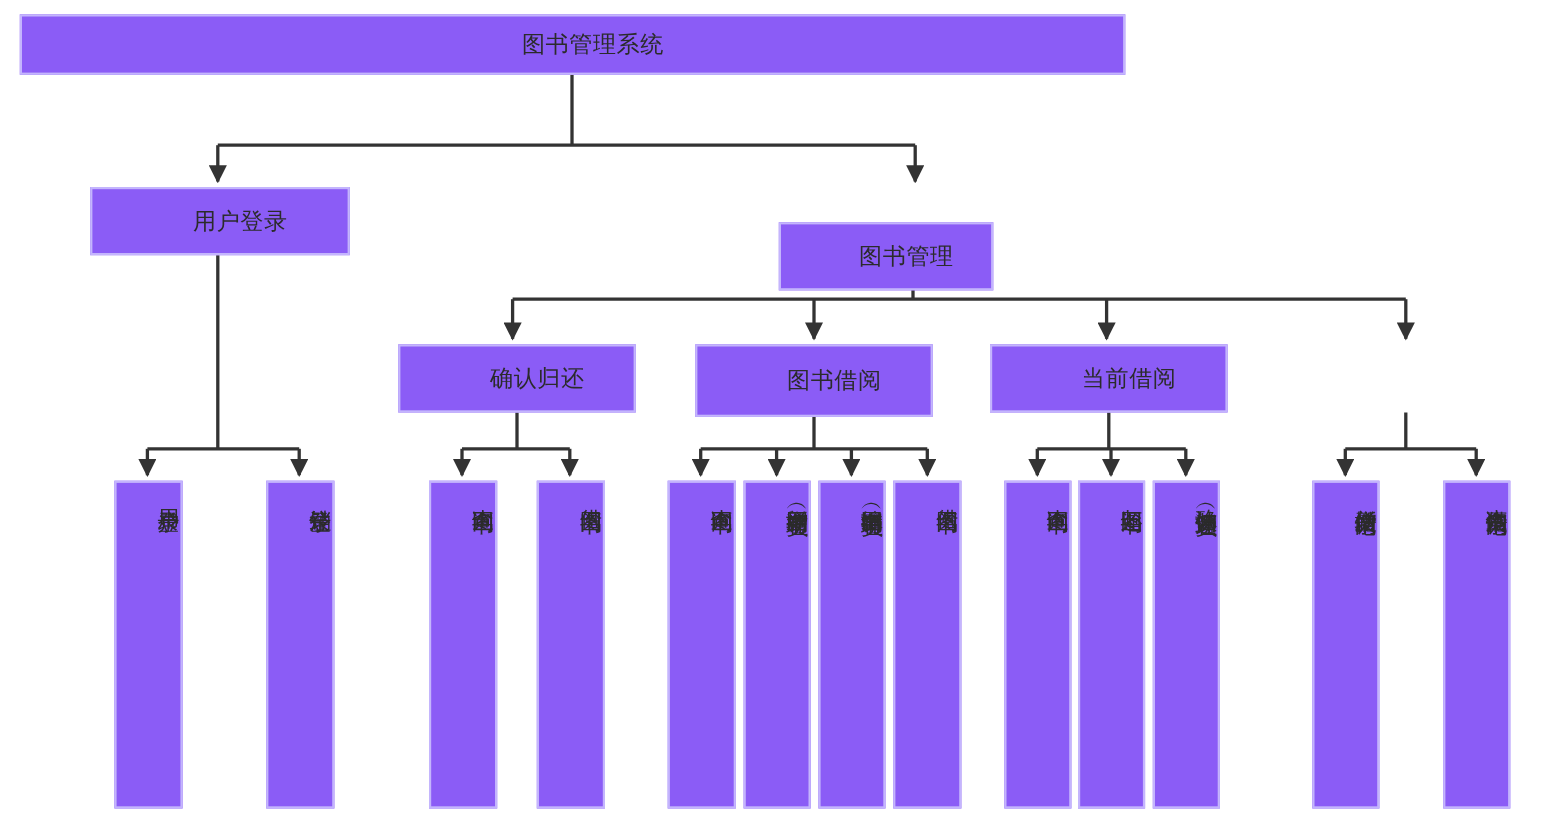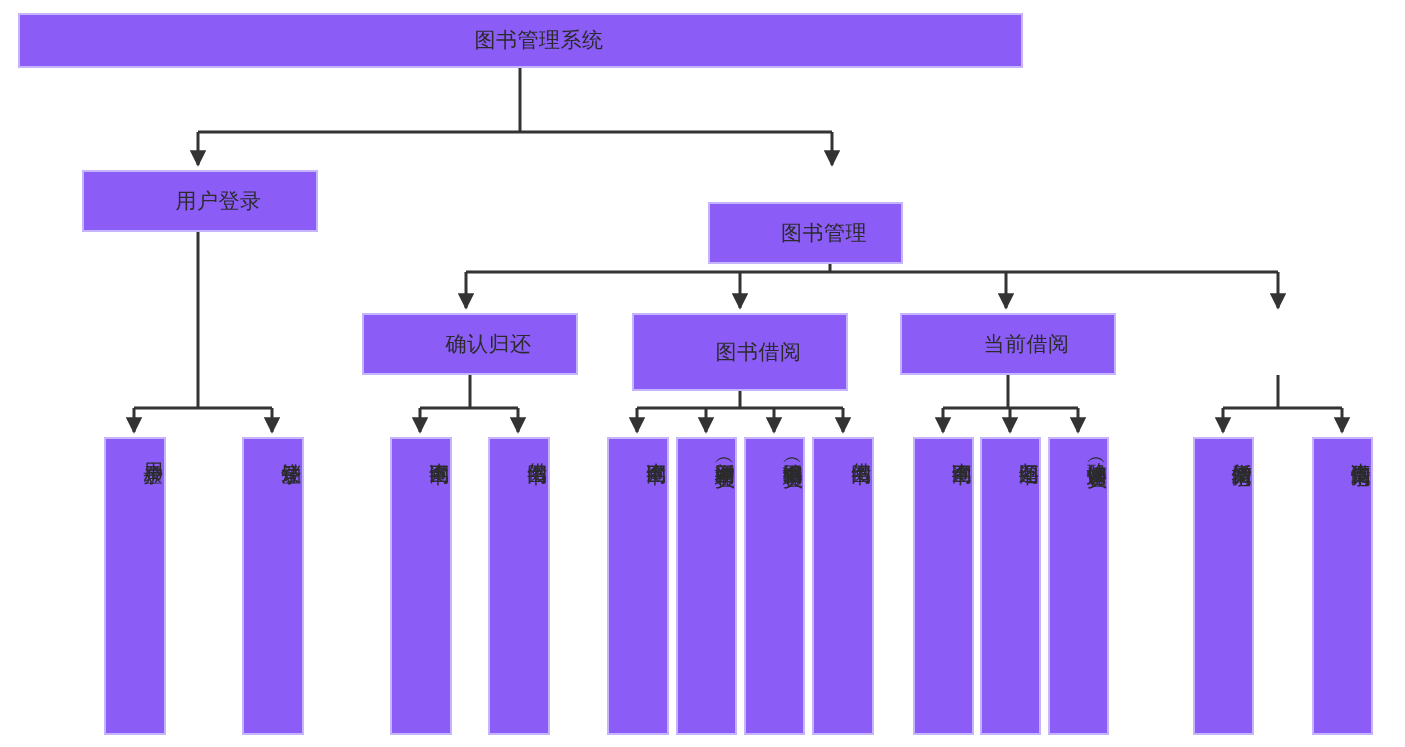--- a/index.html
+++ b/index.html
@@ -137,21 +137,21 @@
   </div>
 
   <div class="node horizontal" style="left:708px; top:170px; width:195px; height:62px;margin-top:32px;">
     <span class="node-label">图书管理</span>
   </div>
 
   <div class="node horizontal" style="left:362px; top:313px; width:216px; height:62px;">
     <span class="node-label">确认归还</span>
   </div>
 
-  <div class="node horizontal" style="left:632px; top:313px; width:216px; height:78px;">
+  <div class="node horizontal" style="left:632px; top:313px; width:216px; height:66px;">
     <span class="node-label">图书借阅</span>
   </div>
 
   <div class="node horizontal" style="left:900px; top:313px; width:216px; height:62px;font-family:Liberation Serif, serif;">
     <span class="node-label">当前借阅</span>
   </div>
 
 
   <div class="node vertical" style="left:104px; top:437px; width:62px; height:298px;">
     <span class="node-label">用户登录</span>

